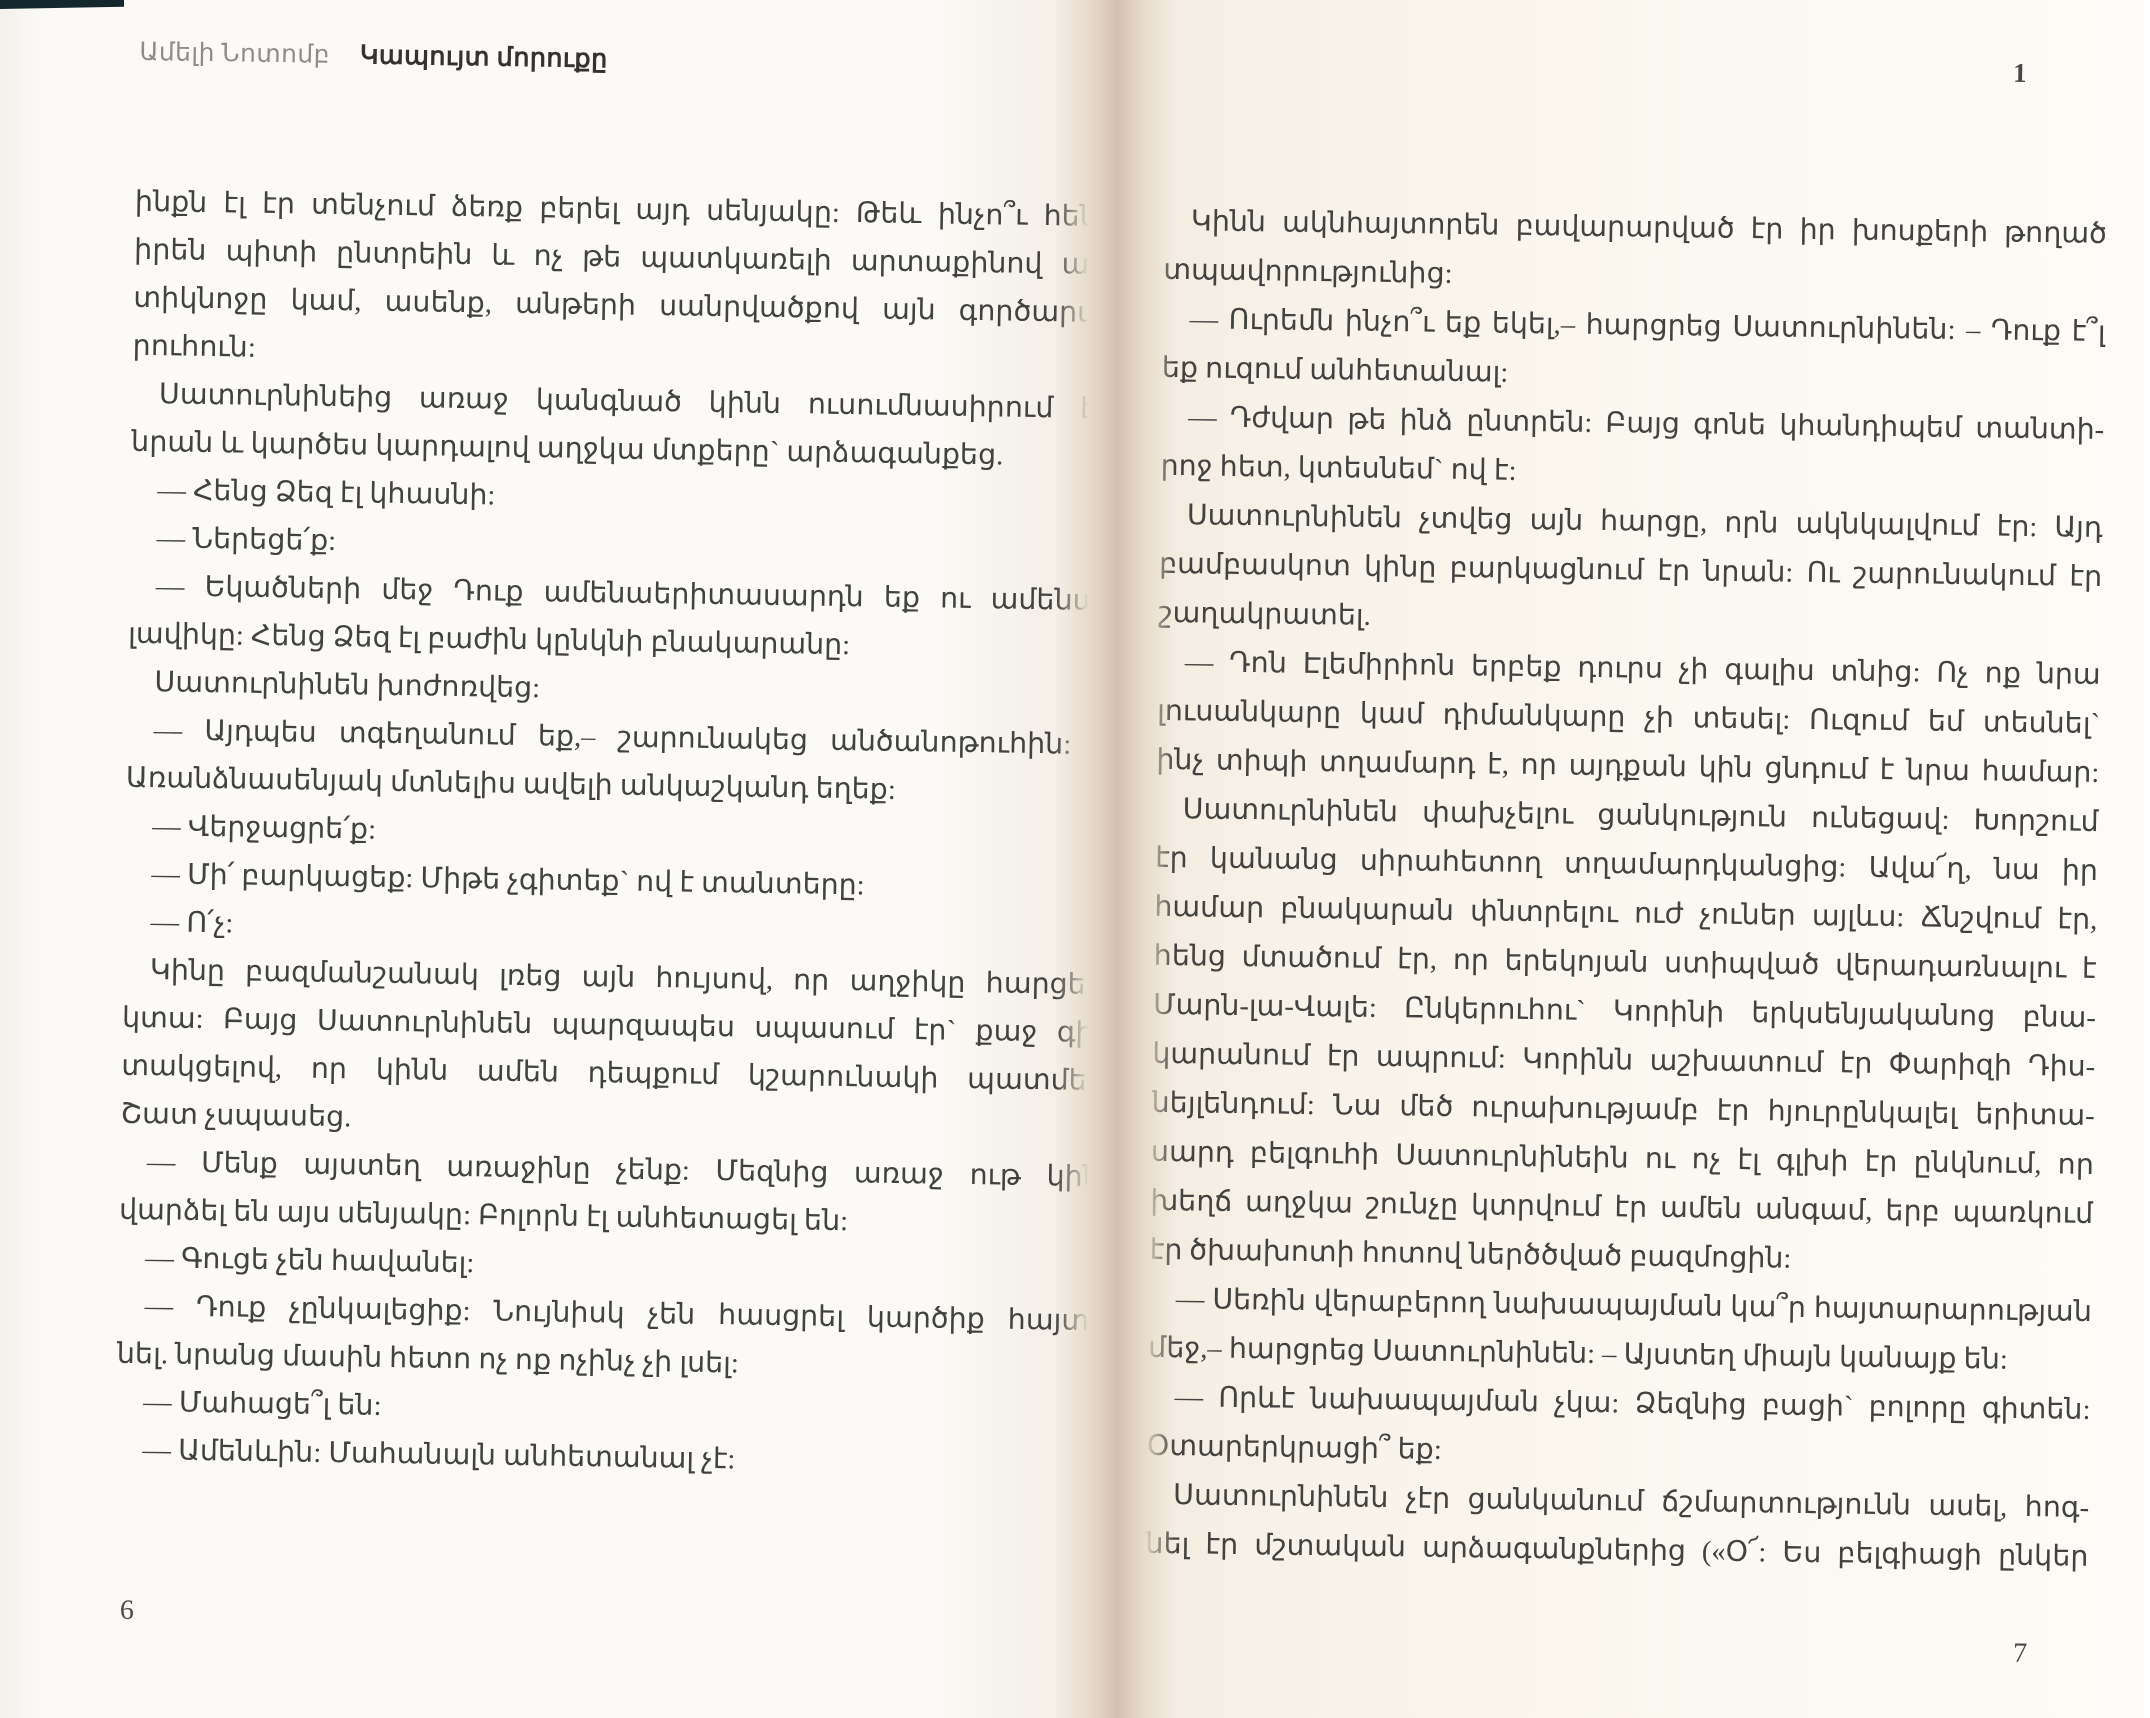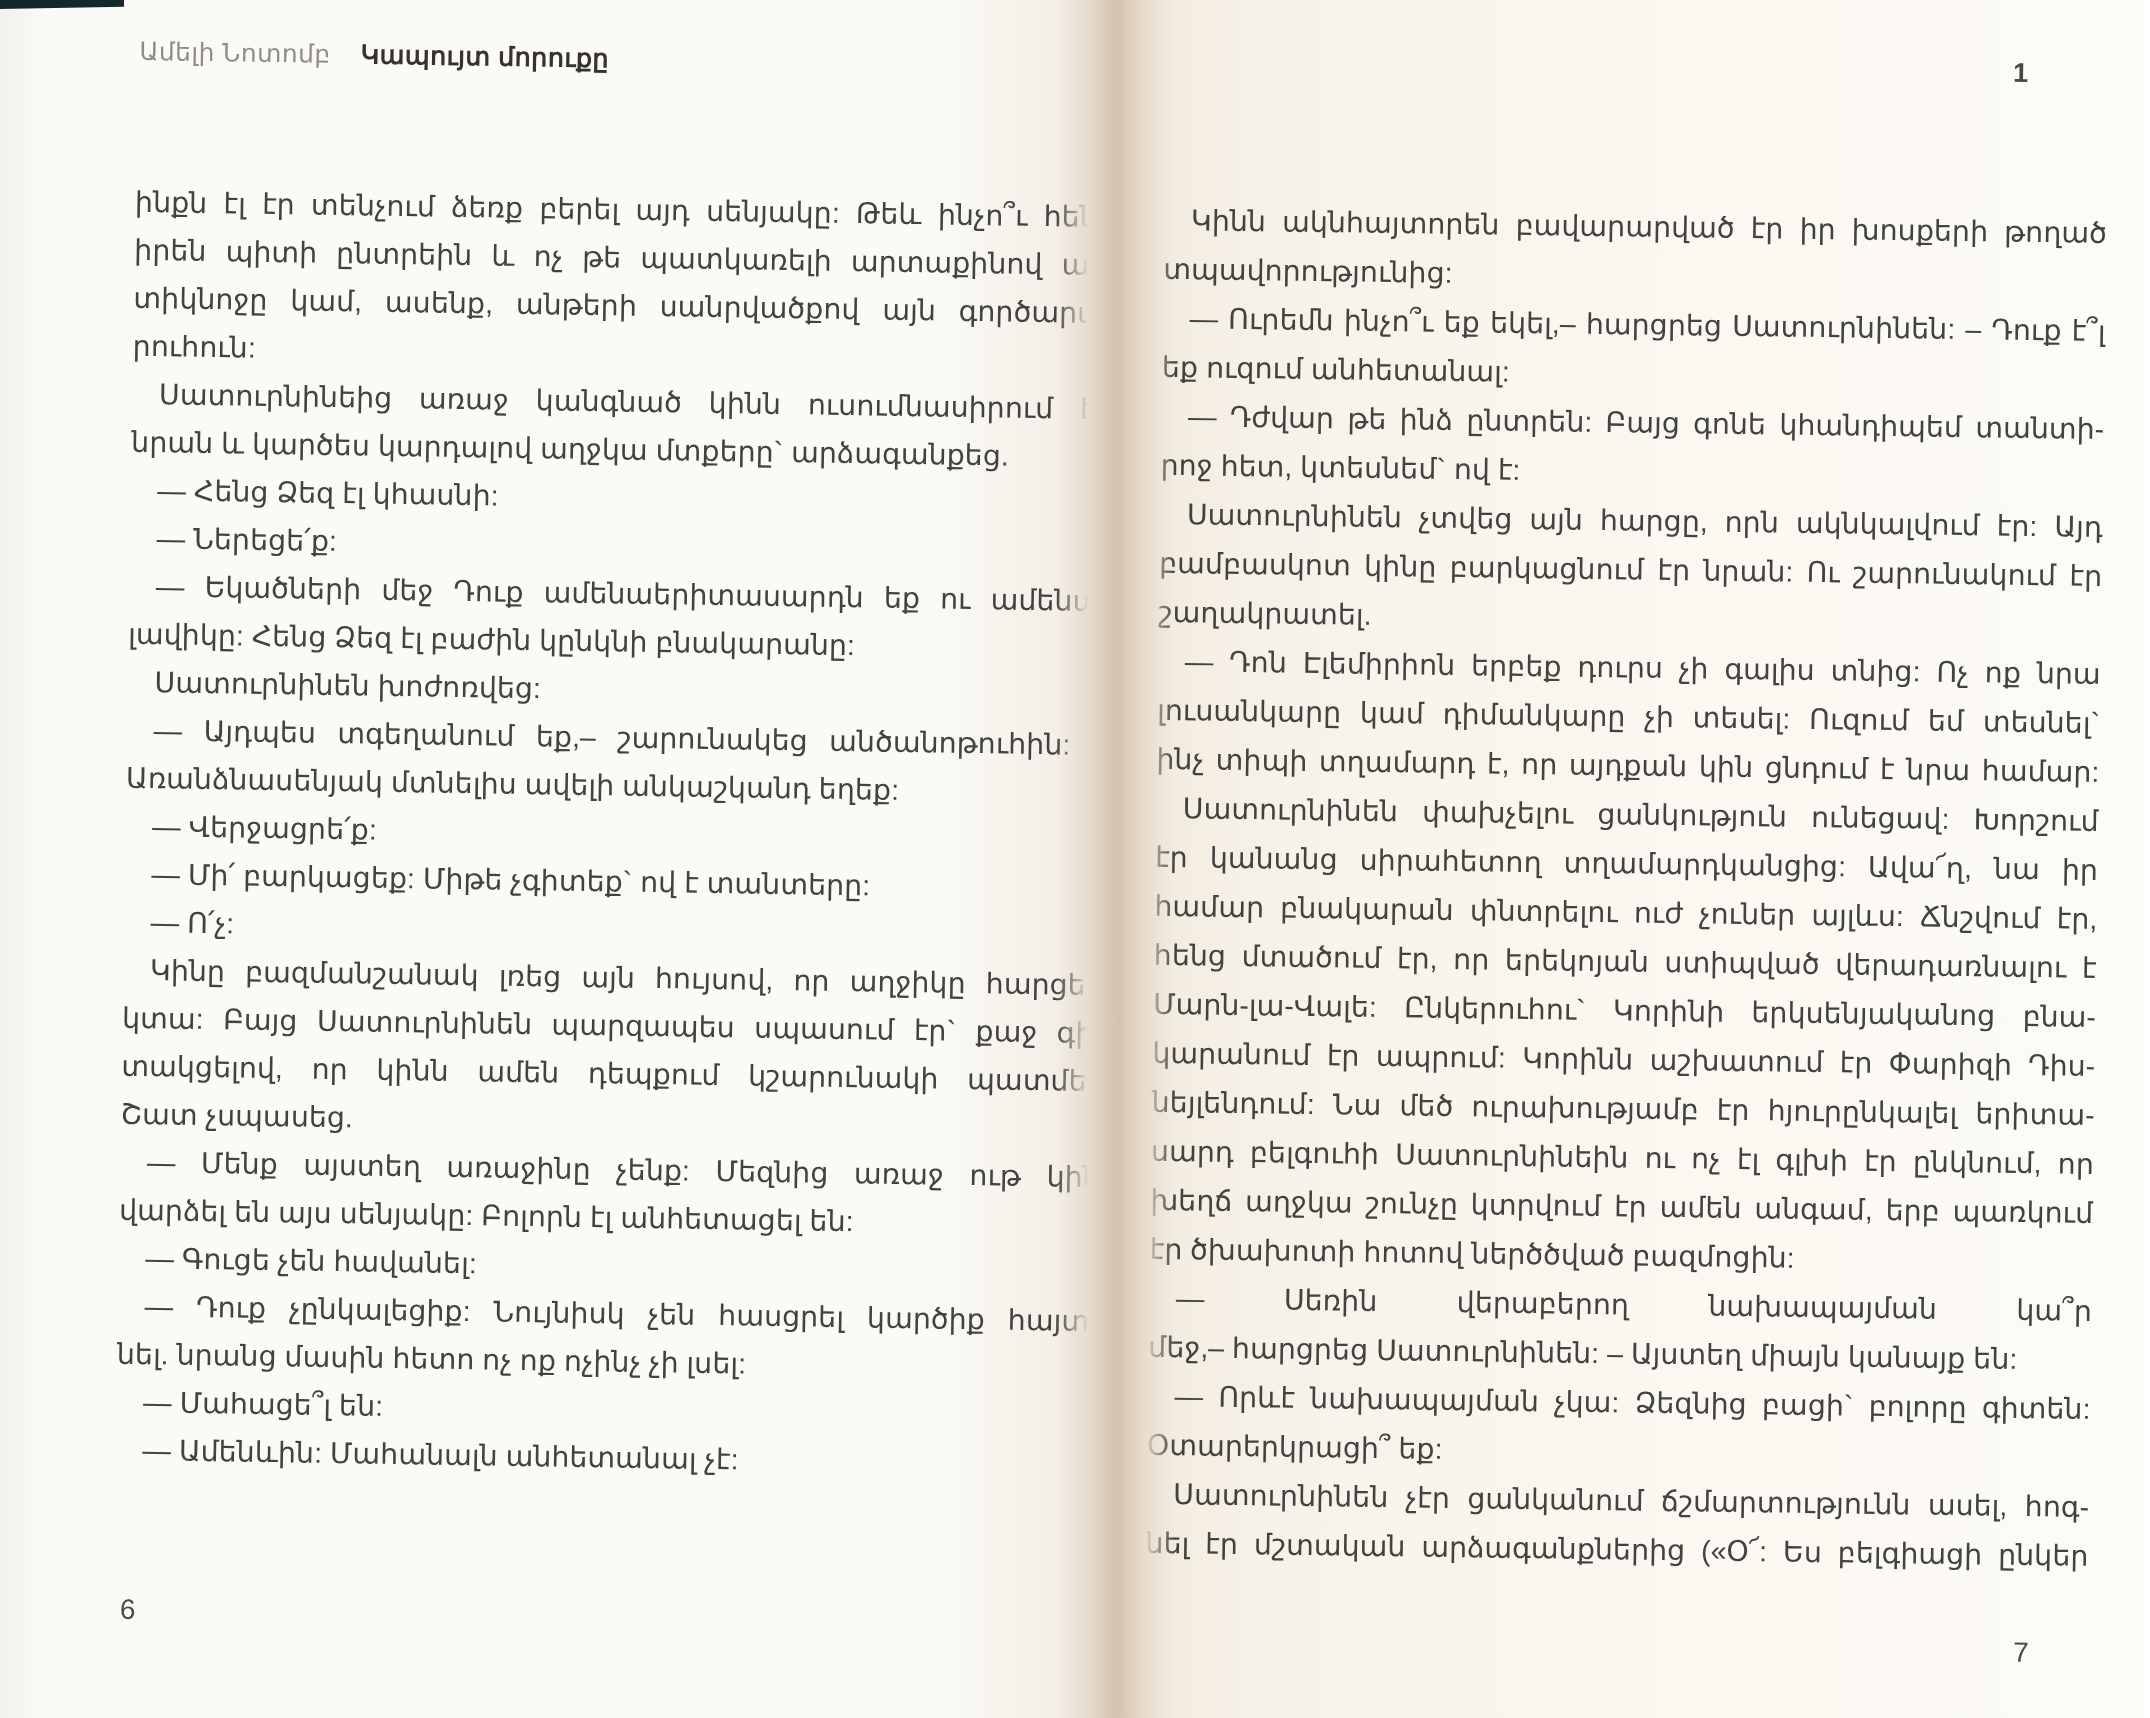--- a/index.html
+++ b/index.html
@@ -1,21 +1,21 @@
 <!DOCTYPE html>
 <html style="font-size:12px"><head>
 <meta charset="utf-8">
 <style>
   html,body{margin:0;padding:0;background:#ffffff;}
   #spread{
     position:relative;
     width:2144px;height:1719px;
     overflow:hidden;
     background:#fdfdfb;
-    font-family:Liberation Sans, sans-serif;
+    font-family:Liberation Serif, serif;
     color:#414141;
   }
   
   .page{position:absolute;top:0;height:1719px;}
   #left-page{
     left:0;width:1102px;
     background:linear-gradient(90deg,#f3f1ec 0px,#fbfaf7 45px,#fbfaf6 930px,#f1ebe2 1102px);
   }
   #right-page{
     left:1102px;width:1049px;

